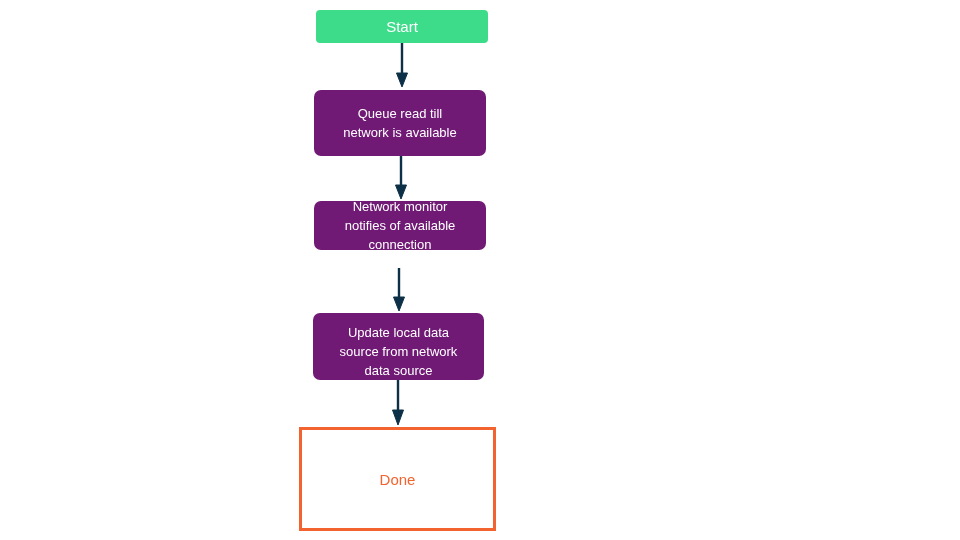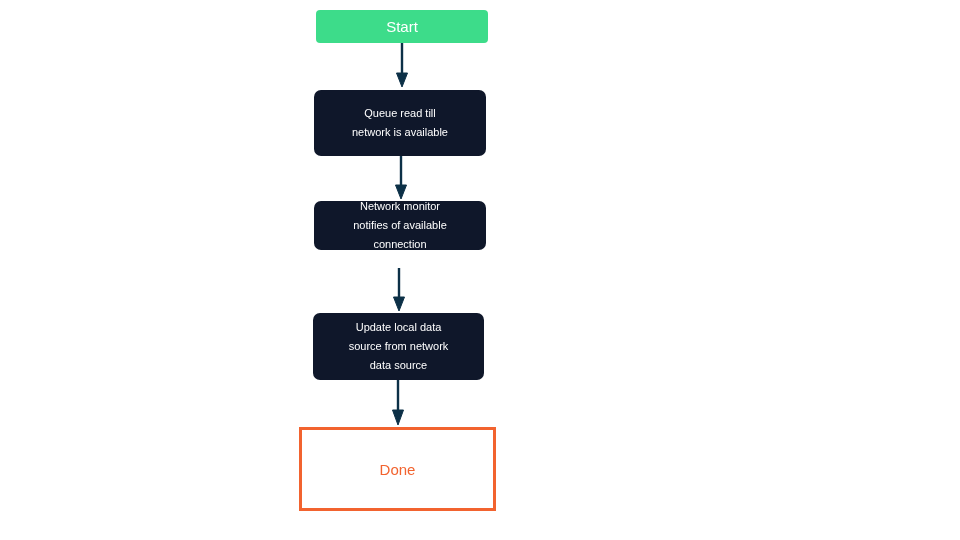--- a/index.html
+++ b/index.html
@@ -42,35 +42,35 @@
     width: 172px;
     height: 33px;
     background: #3ddc8a;
     border-radius: 4px;
     color: #ffffff;
     font-size: 15px;
   }
 
   
   .node-process {
-    background: #0f172a;
+    background: #701a75;
     border-radius: 7px;
     color: #ffffff;
-    font-size: 11px;
+    font-size: 13px;
   }
   .node-step1 { left: 314px; top: 90px;  width: 172px; height: 66px; }
   .node-step2 { left: 314px; top: 201px; width: 172px; height: 49px; }
-  .node-step3 { left: 313px; top: 313px; width: 171px; height: 67px; }
+  .node-step3 { left: 313px; top: 313px; width: 171px; height: 67px; align-items: flex-end; }
 
   
   .node-done {
     left: 299px;
     top: 427px;
     width: 197px;
-    height: 84px;
+    height: 104px;
     background: #ffffff;
     border: 3px solid #f2632f;
     border-radius: 0;
     color: #f2632f;
     font-size: 15px;
   }
 
   
   .arrow {
     position: absolute;

